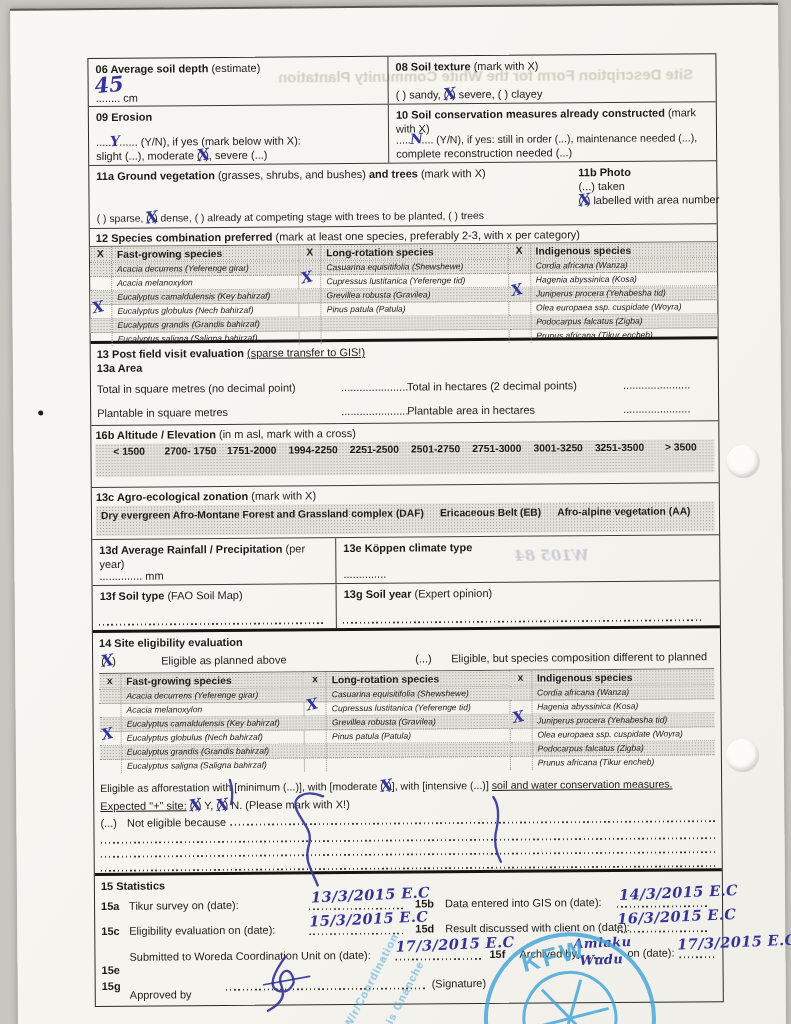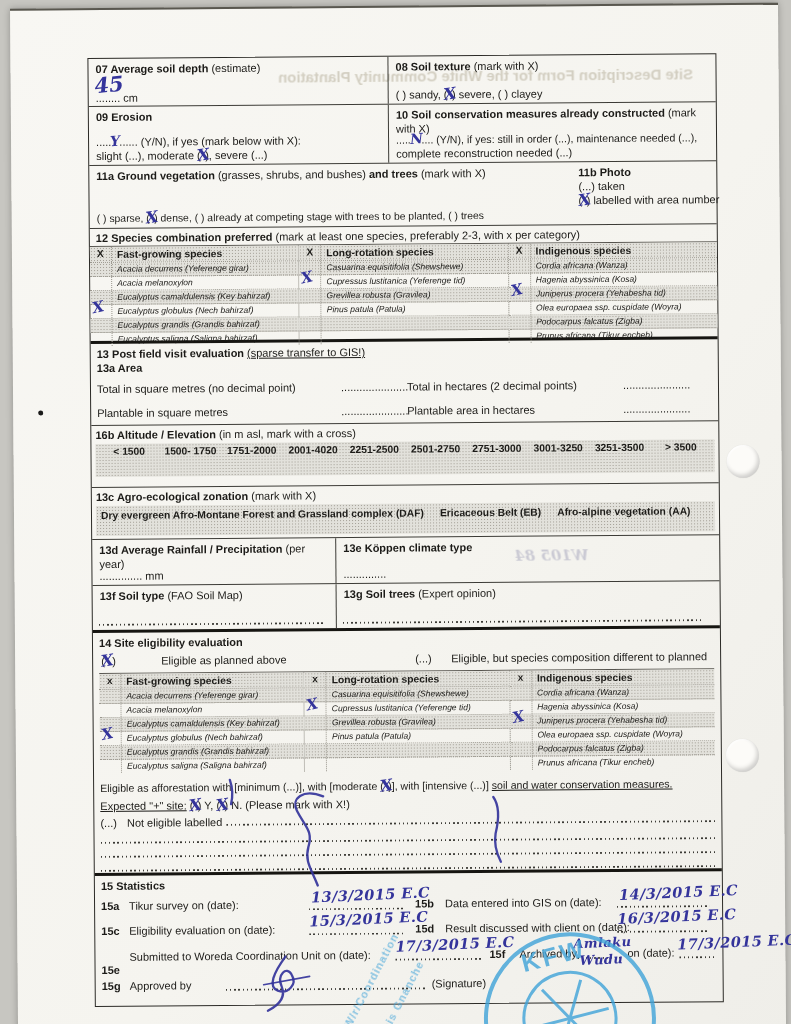--- a/index.html
+++ b/index.html
@@ -104,21 +104,21 @@
   <div class="bleed bleed-title">Site Description Form for the White Community Plantation</div>
   <div class="bleed bleed-hw">W105 84</div>
   <div class="ink-dot"></div>
   <div class="hole hole1"></div>
   <div class="hole hole2"></div>
 
   <div class="form">
 
     <div class="sec flexrow" style="height:47px">
       <div class="cell cl" style="width:300px">
-        <div class="line"><span class="bd">07 Average soil depth</span><span class="nt">(estimate)</span></div>
+        <div class="line"><span class="bd">06 Average soil depth</span><span class="nt">(estimate)</span></div>
         <span class="hw big45">45</span>
         <div class="abs" style="left:7px;bottom:1px">........ cm</div>
       </div>
       <div class="cell" style="flex:1">
         <div class="line"><span class="bd">08 Soil texture</span><span class="nt">(mark with X)</span></div>
         <div class="abs line" style="left:7px;bottom:2px"><span>(  ) sandy, (</span><span class="hw mki">X</span><span>) severe, (  ) clayey</span></div>
       </div>
     </div>
 
     <div class="sec flexrow" style="height:58px">
@@ -256,23 +256,23 @@
       <div class="abs" style="left:6px;top:62px">Plantable in square metres</div>
       <div class="abs" style="left:250px;top:62px">......................</div>
       <div class="abs" style="left:316px;top:62px">Plantable area in hectares</div>
       <div class="abs" style="left:532px;top:62px">......................</div>
     </div>
 
     <div class="sec" style="height:62px;padding:2px 4px;box-sizing:border-box">
       <div><span class="bd">16b Altitude / Elevation</span><span class="nt">(in m asl, mark with a cross)</span></div>
       <div class="alt-band shade">
           <div class="alt-cell">&lt; 1500</div>
-          <div class="alt-cell">1500- 1750</div>
+          <div class="alt-cell">2700- 1750</div>
           <div class="alt-cell">1751-2000</div>
-          <div class="alt-cell">2001-4020</div>
+          <div class="alt-cell">1994-2250</div>
           <div class="alt-cell">2251-2500</div>
           <div class="alt-cell">2501-2750</div>
           <div class="alt-cell">2751-3000</div>
           <div class="alt-cell">3001-3250</div>
           <div class="alt-cell">3251-3500</div>
           <div class="alt-cell">&gt; 3500</div>
         </div>
     </div>
 
     <div class="sec" style="height:52px;padding:2px 4px;box-sizing:border-box">
@@ -294,21 +294,21 @@
         <div class="abs" style="left:7px;bottom:2px">..............</div>
       </div>
     </div>
 
     <div class="sec flexrow" style="height:44px;border-bottom:3px solid #161511">
       <div class="cell cl" style="width:244px">
         <div><span class="bd">13f Soil type</span><span class="nt">(FAO Soil Map)</span></div>
         <span class="dotline abs" style="left:6px;bottom:4px;width:226px"></span>
       </div>
       <div class="cell" style="flex:1">
-        <div><span class="bd">13g Soil trees</span><span class="nt">(Expert opinion)</span></div>
+        <div><span class="bd">13g Soil year</span><span class="nt">(Expert opinion)</span></div>
         <span class="dotline abs" style="left:6px;bottom:4px;width:360px"></span>
       </div>
     </div>
 
     <div class="sec" style="height:243px;padding:3px 6px;box-sizing:border-box;border-bottom:3px solid #161511">
       <div class="bd">14 Site eligibility evaluation</div>
       <div style="margin-top:4px;position:relative;height:18px">
         <span class="abs line" style="left:2px"><span>(</span><span class="hw mki">X</span><span>.)</span></span>
         <span class="abs" style="left:62px">Eligible as planned above</span>
         <span class="abs" style="left:316px">(...)</span>
@@ -410,21 +410,21 @@
               <div class="sp-x"></div>
               <div class="sp-name sp-it">Prunus africana (Tikur encheb)</div>
             </div>
           </div>
         </div>
       <div style="margin-top:9px;position:relative">
         <div class="line" style="font-size:10.6px"><span>Eligible as afforestation with [minimum (...)], with [moderate (</span><span class="hw mki">X</span><span>)], with [intensive (...)] </span><span class="ul">soil and water conservation measures.</span></div>
         <div class="line" style="margin-top:3px"><span class="ul">Expected "+" site:</span><span> (</span><span class="hw mki">X</span><span>) Y, (</span><span class="hw mki">X</span><span>) N. (Please mark with X!)</span></div>
         <div style="margin-top:3px;display:flex">
           <span>(...)</span>
-          <span style="margin-left:10px;white-space:nowrap">Not eligible labelled</span>
+          <span style="margin-left:10px;white-space:nowrap">Not eligible because</span>
           <span class="dotline" style="flex:1;margin-left:4px"></span>
         </div>
         <div class="fulldots"></div>
         <div class="fulldots"></div>
         <div class="fulldots"></div>
       </div>
       <svg class="overlay" viewBox="0 0 615 237">
         <path class="inkstroke" d="M132,146 q4,12 1,24"></path>
         <path class="inkstroke" d="M224,163 c-20,-8 -32,2 -26,14 c8,16 16,20 11,36 c-4,14 3,22 9,38"></path>
         <path class="inkstroke" d="M392,165 c7,10 5,24 2,36 c-2,11 1,20 5,28"></path>
@@ -462,21 +462,21 @@
         <span class="stlab" style="left:424px;top:7px">Archived by</span>
         <span class="dotline abs" style="left:482px;top:9px;width:46px"></span>
         <span class="hw hwdate" style="left:478px;top:-4px;font-size:13px">Amlaku</span>
         <span class="hw hwdate" style="left:484px;top:13px;font-size:13px">Wudu</span>
         <span class="stlab" style="left:532px;top:7px">on (date):</span>
         <span class="dotline abs" style="left:584px;top:9px;width:36px"></span>
         <span class="hw hwdate" style="left:582px;top:-5px">17/3/2015 E.C</span>
       </div>
       <div class="strow" style="height:30px">
         <span class="stnum" style="left:6px;top:9px">15g</span>
-        <span class="stlab" style="left:34px;top:9px">Approved by</span>
+        <span class="stlab" style="left:34px;top:18px">Approved by</span>
         <span class="dotline abs" style="left:130px;top:11px;width:200px"></span>
         <span class="stlab" style="left:336px;top:9px">(Signature)</span>
         <svg class="overlay" viewBox="0 0 627 30" style="overflow:visible">
           <path class="inkstroke" d="M190,-12 c-12,16 -18,30 -8,34 c10,4 20,-6 14,-16 c-5,-9 -15,0 -10,12 c4,10 -2,18 -14,24"></path>
           <path class="inkstroke" d="M168,16 l46,-8" style="stroke-width:1.6"></path>
         </svg>
       </div>
     </div>
   </div>
 

